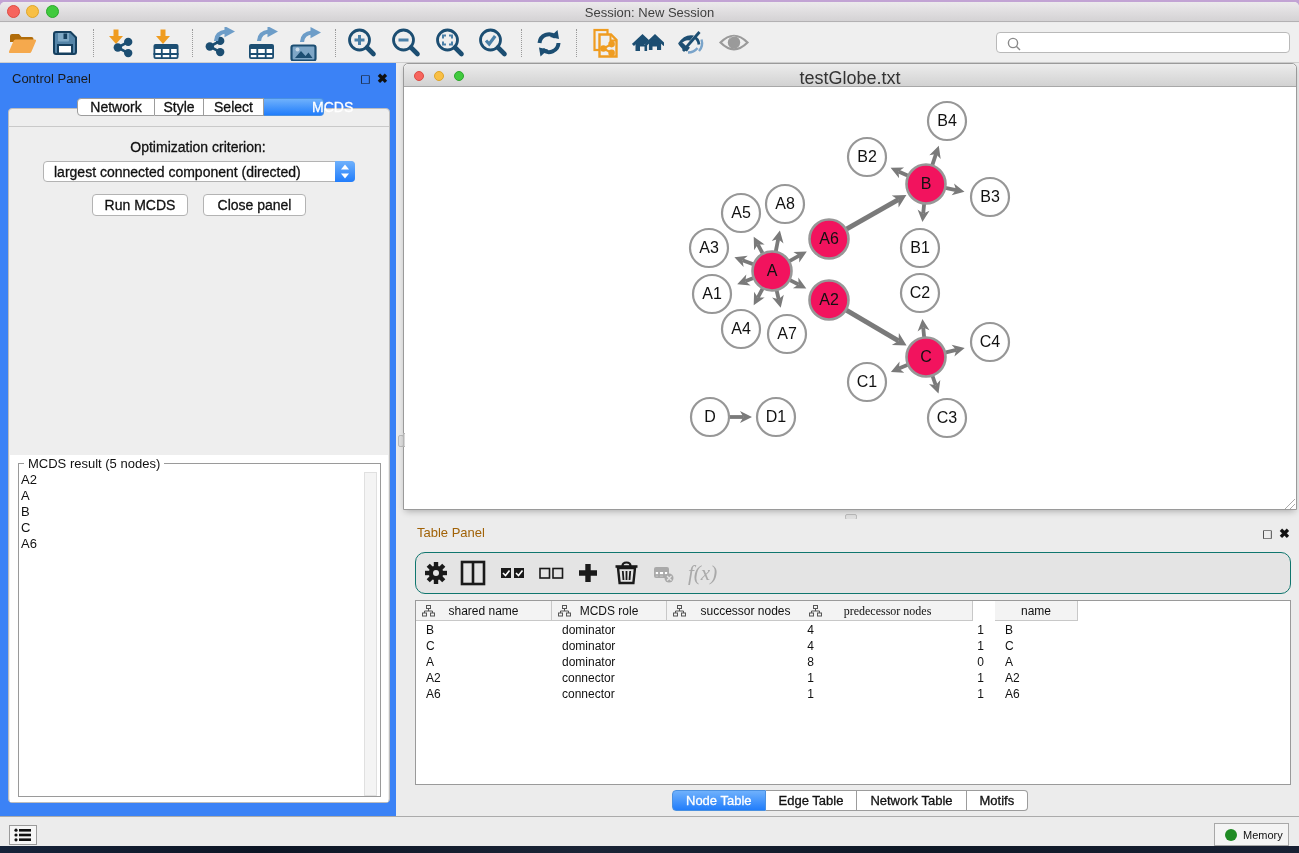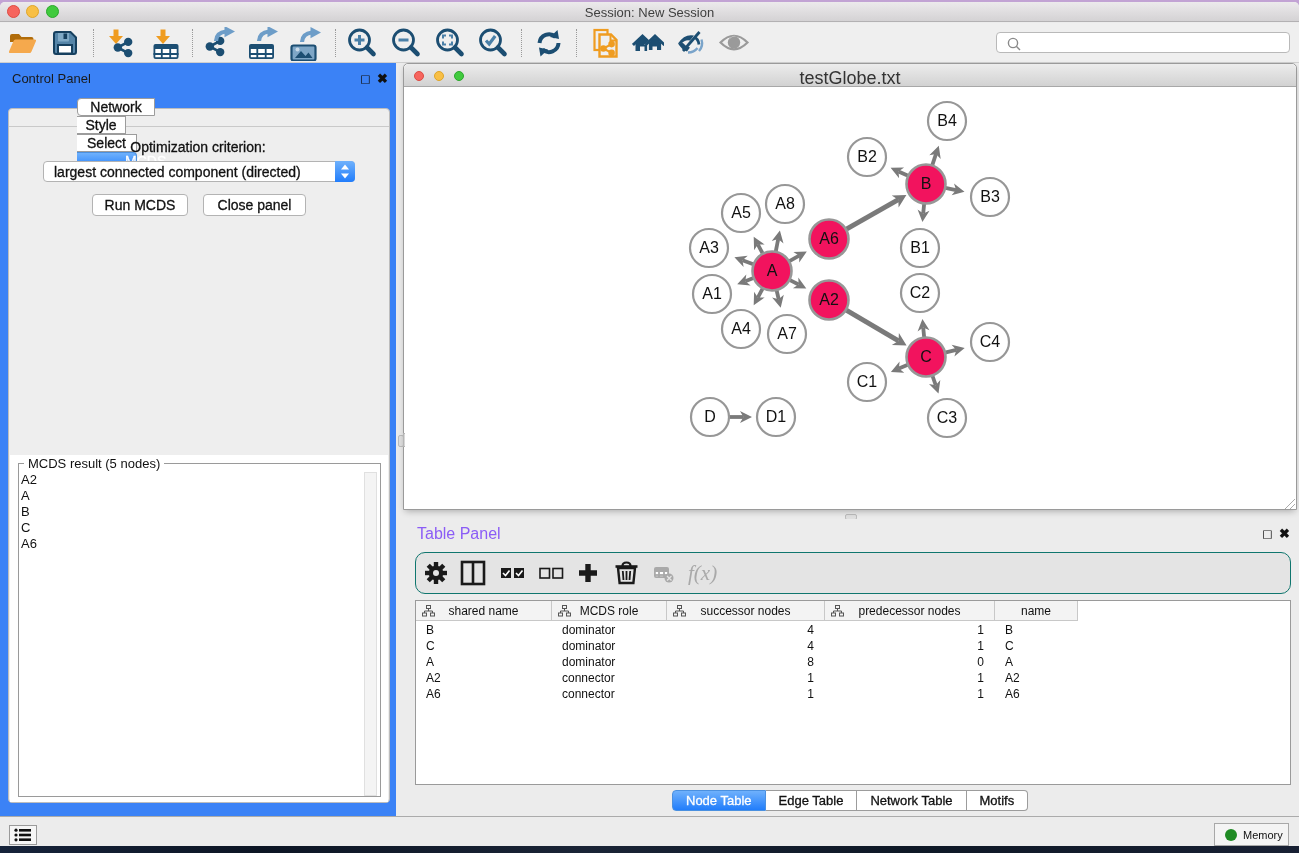--- a/index.html
+++ b/index.html
@@ -17,21 +17,21 @@
 .sep { position:absolute; top:6px; height:28px; width:0;
   border-left:1px dotted #9a9a9a; }
 .ticon { position:absolute; top:4px; }
 #searchbox { position:absolute; left:996px; top:9px; width:294px; height:21px;
   background:#fff; border:1px solid #b9b9b9; border-radius:4px; }
 #cpanel { position:absolute; left:0; top:61px; width:396px; height:753px; background:#3b82f6; }
 #cpanel .ptitle { position:absolute; left:12px; top:8px; font-size:13px; color:#1a1a1a; }
 .pbtns { position:absolute; font-size:13px; color:#111; }
 #cpbox { position:absolute; left:8px; top:45px; width:382px; height:695px;
   border:1px solid #bdbdbd; border-radius:4px; background:#eeeeee; }
-.tabs { position:absolute; display:flex;flex-direction:column; }
+.tabs { position:absolute; display:flex; }
 .tab { font-size:14px; -webkit-text-stroke:0.3px; color:#111; background:#fff; border:1px solid #9c9c9c;
   border-left:none; height:18px; line-height:17px; text-align:center; }
 .tab.first { border-left:1px solid #9c9c9c; border-radius:4px 0 0 4px; }
 .tab.last { border-radius:0 4px 4px 0;padding-left:48px; }
 .tab.sel { background:linear-gradient(#6fb1fc,#217dfb); color:#fff; border-color:#4a90e0; }
 #optlabel { position:absolute; left:0; top:76px; width:396px; text-align:center;
   font-size:14px; -webkit-text-stroke:0.3px; color:#111; }
 #dropdown { position:absolute; left:43px; top:98px; width:312px; height:21px;
   background:#fff; border:1px solid #b3b3b3; border-radius:4px; font-size:14px; -webkit-text-stroke:0.3px; color:#111; }
 #dropdown .txt { position:absolute; left:10px; top:2px; }
@@ -51,21 +51,21 @@
   border:1px solid #9a9a9a; border-radius:5px 5px 0 0; background:#fff;
   box-shadow:0 3px 7px -2px rgba(0,0,0,0.3); }
 #nettitle { position:absolute; left:0; top:0; width:892px; height:23px;
   background:linear-gradient(#ececec,#d2d2d2); border-bottom:1px solid #a8a8a8;
   border-radius:5px 5px 0 0; }
 #nettitle .title { position:absolute; left:0; right:0; top:4px; text-align:center;
   font-size:18px; color:#333; }
 #netcanvas { position:absolute; left:1px; top:24px; width:890px; height:421px; background:#fff; }
 .knob { position:absolute; background:#e0e0e0; border:1px solid #bdbdbd; border-radius:2px; }
 #tpanel { position:absolute; left:403px; top:517px; width:896px; height:297px; background:#ececec; }
-#tpanel .ptitle { position:absolute; left:14px; top:6px; font-size:16px; color:#8b5cf6; }
+#tpanel .ptitle { position:absolute; left:14px; top:6px; font-size:13px; color:#a16207; }
 #ttoolbar { position:absolute; left:12px; top:33px; width:876px; height:42px;
   background:#e4e4e4; border:1px solid #0f766e; border-radius:10px; }
 #ttable { position:absolute; left:12px; top:81px; width:876px; height:185px;
   background:#fff; border:1px solid #9a9a9a; }
 .th { position:absolute; top:0; height:20px; background:#f3f3f3; border-right:1px solid #c8c8c8;
   border-bottom:1px solid #c8c8c8; font-size:12px; color:#111; }
 .th .lbl { position:absolute; left:0; right:0; top:3px; text-align:center; }
 .trow { position:absolute; font-size:12px; color:#111; }
 #bottomtabs { position:absolute; left:269px; top:271px; display:flex; }
 .btab { font-size:13px; -webkit-text-stroke:0.3px; color:#111; background:#fff; border:1px solid #9c9c9c; border-left:none;
@@ -410,21 +410,21 @@
         </div>
 <div class="th" style="left:251px; width:158px;">
           <svg width="13" height="12" viewBox="0 0 13 12" style="position:absolute;left:6px;top:4px">
             <rect x="4.5" y="0.5" width="4" height="3" fill="none" stroke="#555" stroke-width="1"></rect>
             <rect x="0.5" y="8" width="4" height="3" fill="none" stroke="#555" stroke-width="1"></rect>
             <rect x="8.5" y="8" width="4" height="3" fill="none" stroke="#555" stroke-width="1"></rect>
             <path d="M6.5 3.5v2.5 M2.5 8V6h8v2" fill="none" stroke="#555" stroke-width="1"></path>
           </svg>
           <div class="lbl">successor nodes</div>
         </div>
-<div class="th" style="left:409px; width:170px;">
+<div class="th" style="left:387px; width:170px;font-family:Liberation Serif, serif;">
           <svg width="13" height="12" viewBox="0 0 13 12" style="position:absolute;left:6px;top:4px">
             <rect x="4.5" y="0.5" width="4" height="3" fill="none" stroke="#555" stroke-width="1"></rect>
             <rect x="0.5" y="8" width="4" height="3" fill="none" stroke="#555" stroke-width="1"></rect>
             <rect x="8.5" y="8" width="4" height="3" fill="none" stroke="#555" stroke-width="1"></rect>
             <path d="M6.5 3.5v2.5 M2.5 8V6h8v2" fill="none" stroke="#555" stroke-width="1"></path>
           </svg>
           <div class="lbl">predecessor nodes</div>
         </div>
 <div class="th" style="left:579px; width:83px;">
           <div class="lbl">name</div>

